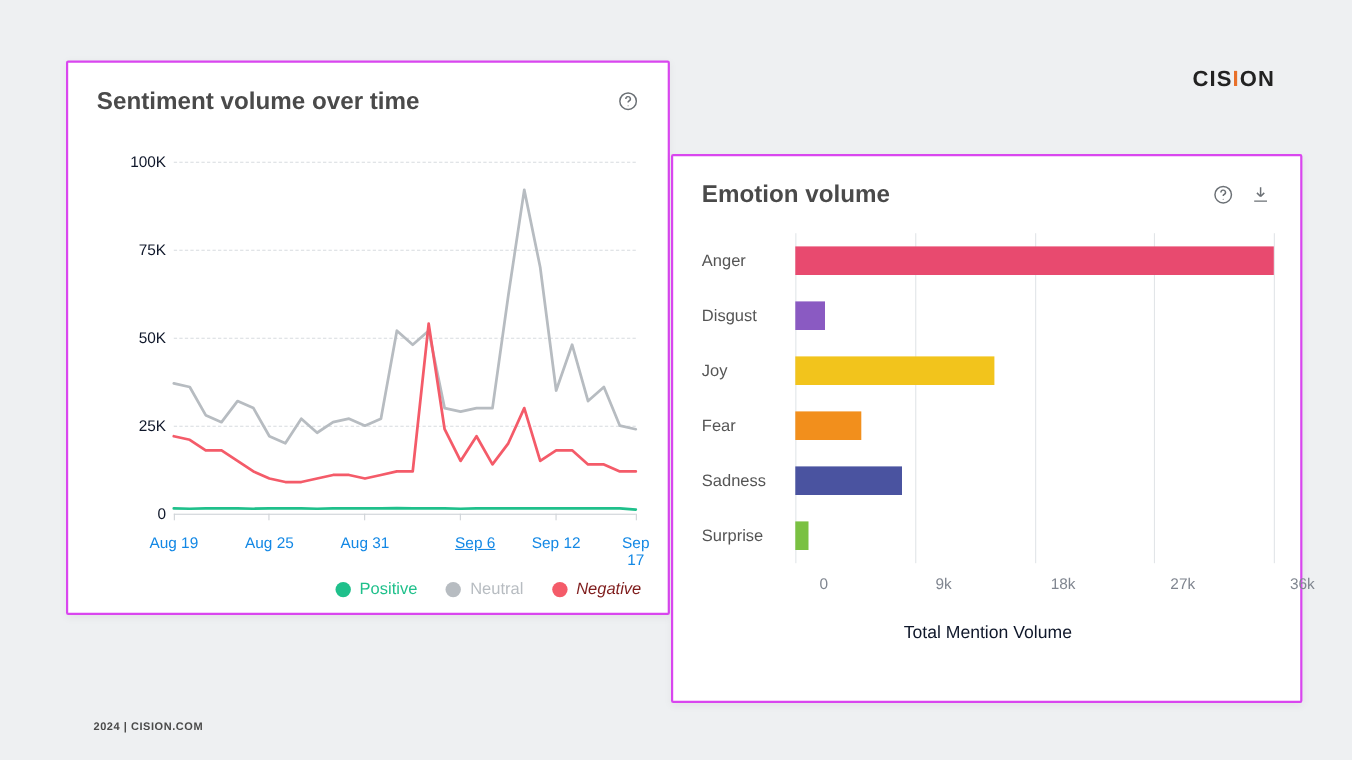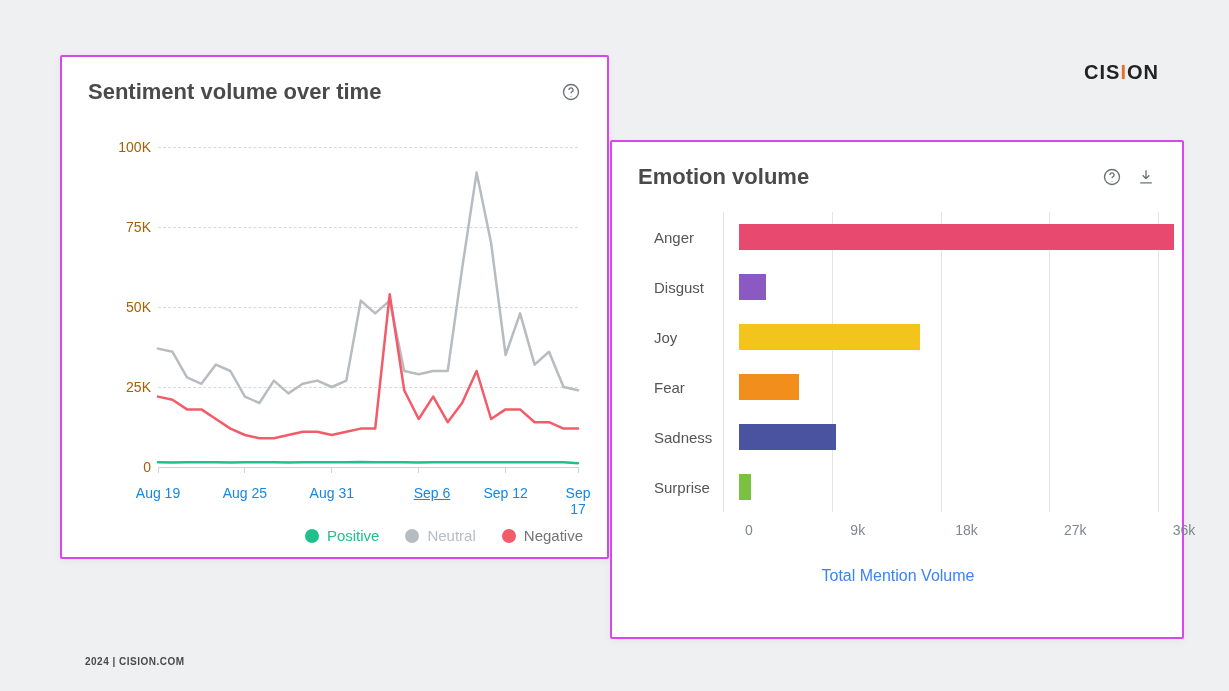--- a/index.html
+++ b/index.html
@@ -5,36 +5,36 @@
   html,body{margin:0;padding:0;width:1229px;height:691px;background:#eef0f2;font-family:-apple-system,BlinkMacSystemFont,"Segoe UI",Arial,sans-serif;color:#333;}
   .card{position:absolute;background:#fff;border:2px solid #d946ef;border-radius:2px;box-shadow:0 2px 8px rgba(0,0,0,.05);}
   .card1{left:60px;top:55px;width:545px;height:500px;}
   .card2{left:610px;top:140px;width:570px;height:495px;}
   .card-header{display:flex;align-items:center;justify-content:space-between;padding:22px 26px 10px 26px;}
   .card-title{font-size:22px;font-weight:700;color:#4a4a4a;}
   .hdr-icons{display:flex;gap:14px;align-items:center;color:#777;}
   .help-icon,.dl-icon{display:inline-flex;align-items:center;justify-content:center;cursor:pointer;}
   .help-icon svg,.dl-icon svg{width:20px;height:20px;stroke:#6b7075;fill:none;stroke-width:1.6;}
   .line-plot{position:absolute;left:26px;top:90px;width:495px;height:380px;}
-  .ytick{position:absolute;right:432px;font-size:14px;color:#a16207;text-align:right;width:50px;}
+  .ytick{position:absolute;right:432px;font-size:14px;color:#0f172a;text-align:right;width:50px;}
   .grid{position:absolute;border-top:1px dashed #d7dbdf;height:0;}
   .xtick{position:absolute;top:338px;font-size:14px;color:#1388e5;text-align:center;transform:translateX(-50%);}
   .legend{position:absolute;top:380px;left:0;width:100%;display:flex;justify-content:flex-end;gap:26px;font-size:15px;}
   .legend-item{display:flex;align-items:center;gap:8px;}
   .dot{width:14px;height:14px;border-radius:50%;}
   
   .bar-area{position:absolute;left:26px;top:70px;width:520px;height:370px;}
-  .bar-row{display:flex;align-items:center;height:50px;margin-left:16px;}
+  .bar-row{display:flex;align-items:center;height:50px;}
   .bar-label{width:85px;font-size:15px;color:#555;flex:none;}
   .bar-track{flex:1;position:relative;height:26px;}
   .bar-fill{position:absolute;top:0;height:100%;left:0;}
   .bar-grid{position:absolute;top:0;bottom:0;border-left:1px solid #e2e5e8;}
   .bar-xticks{position:absolute;left:111px;right:0;top:378px;height:24px;}
   .bar-xtick{position:absolute;font-size:14px;color:#808690;transform:translateX(-50%);}
-  .bar-axis-title{position:absolute;top:420px;width:100%;text-align:center;font-size:16px;color:#3b82f6;}
+  .bar-axis-title{position:absolute;top:420px;width:100%;text-align:center;font-size:16px;color:#0f172a;}
   .footer{position:absolute;left:85px;top:656px;font-size:10px;letter-spacing:.5px;color:#4a4a4a;font-weight:700;}
   .brand{position:absolute;right:70px;top:32px;font-size:20px;font-weight:900;letter-spacing:1px;margin-top:29px;}
   .brand span.c1{color:#222;}
   .brand span.c2{color:#e8702a;}
 </style>
 </head>
 <body>
 
 <div class="brand">
   <span class="c1">CIS</span><span class="c2">I</span><span class="c1">ON</span>
@@ -85,21 +85,21 @@
         <div class="legend-item">
           <span class="dot" style="background: rgb(31, 192, 139);"></span>
           <span style="color: rgb(31, 192, 139);">Positive</span>
         </div>
         <div class="legend-item">
           <span class="dot" style="background: rgb(183, 188, 193);"></span>
           <span style="color: rgb(183, 188, 193);">Neutral</span>
         </div>
         <div class="legend-item">
           <span class="dot" style="background: rgb(244, 91, 105);"></span>
-          <span style="color: #737373;">Negative</span>
+          <span style="color: #7f1d1d; font-style: italic;">Negative</span>
         </div>
       </div>
     </div>
 </div>
 
 <div class="card card2">
   <div class="card-header">
     <div class="card-title">Emotion volume</div>
     <div class="hdr-icons">
       <span class="help-icon">

